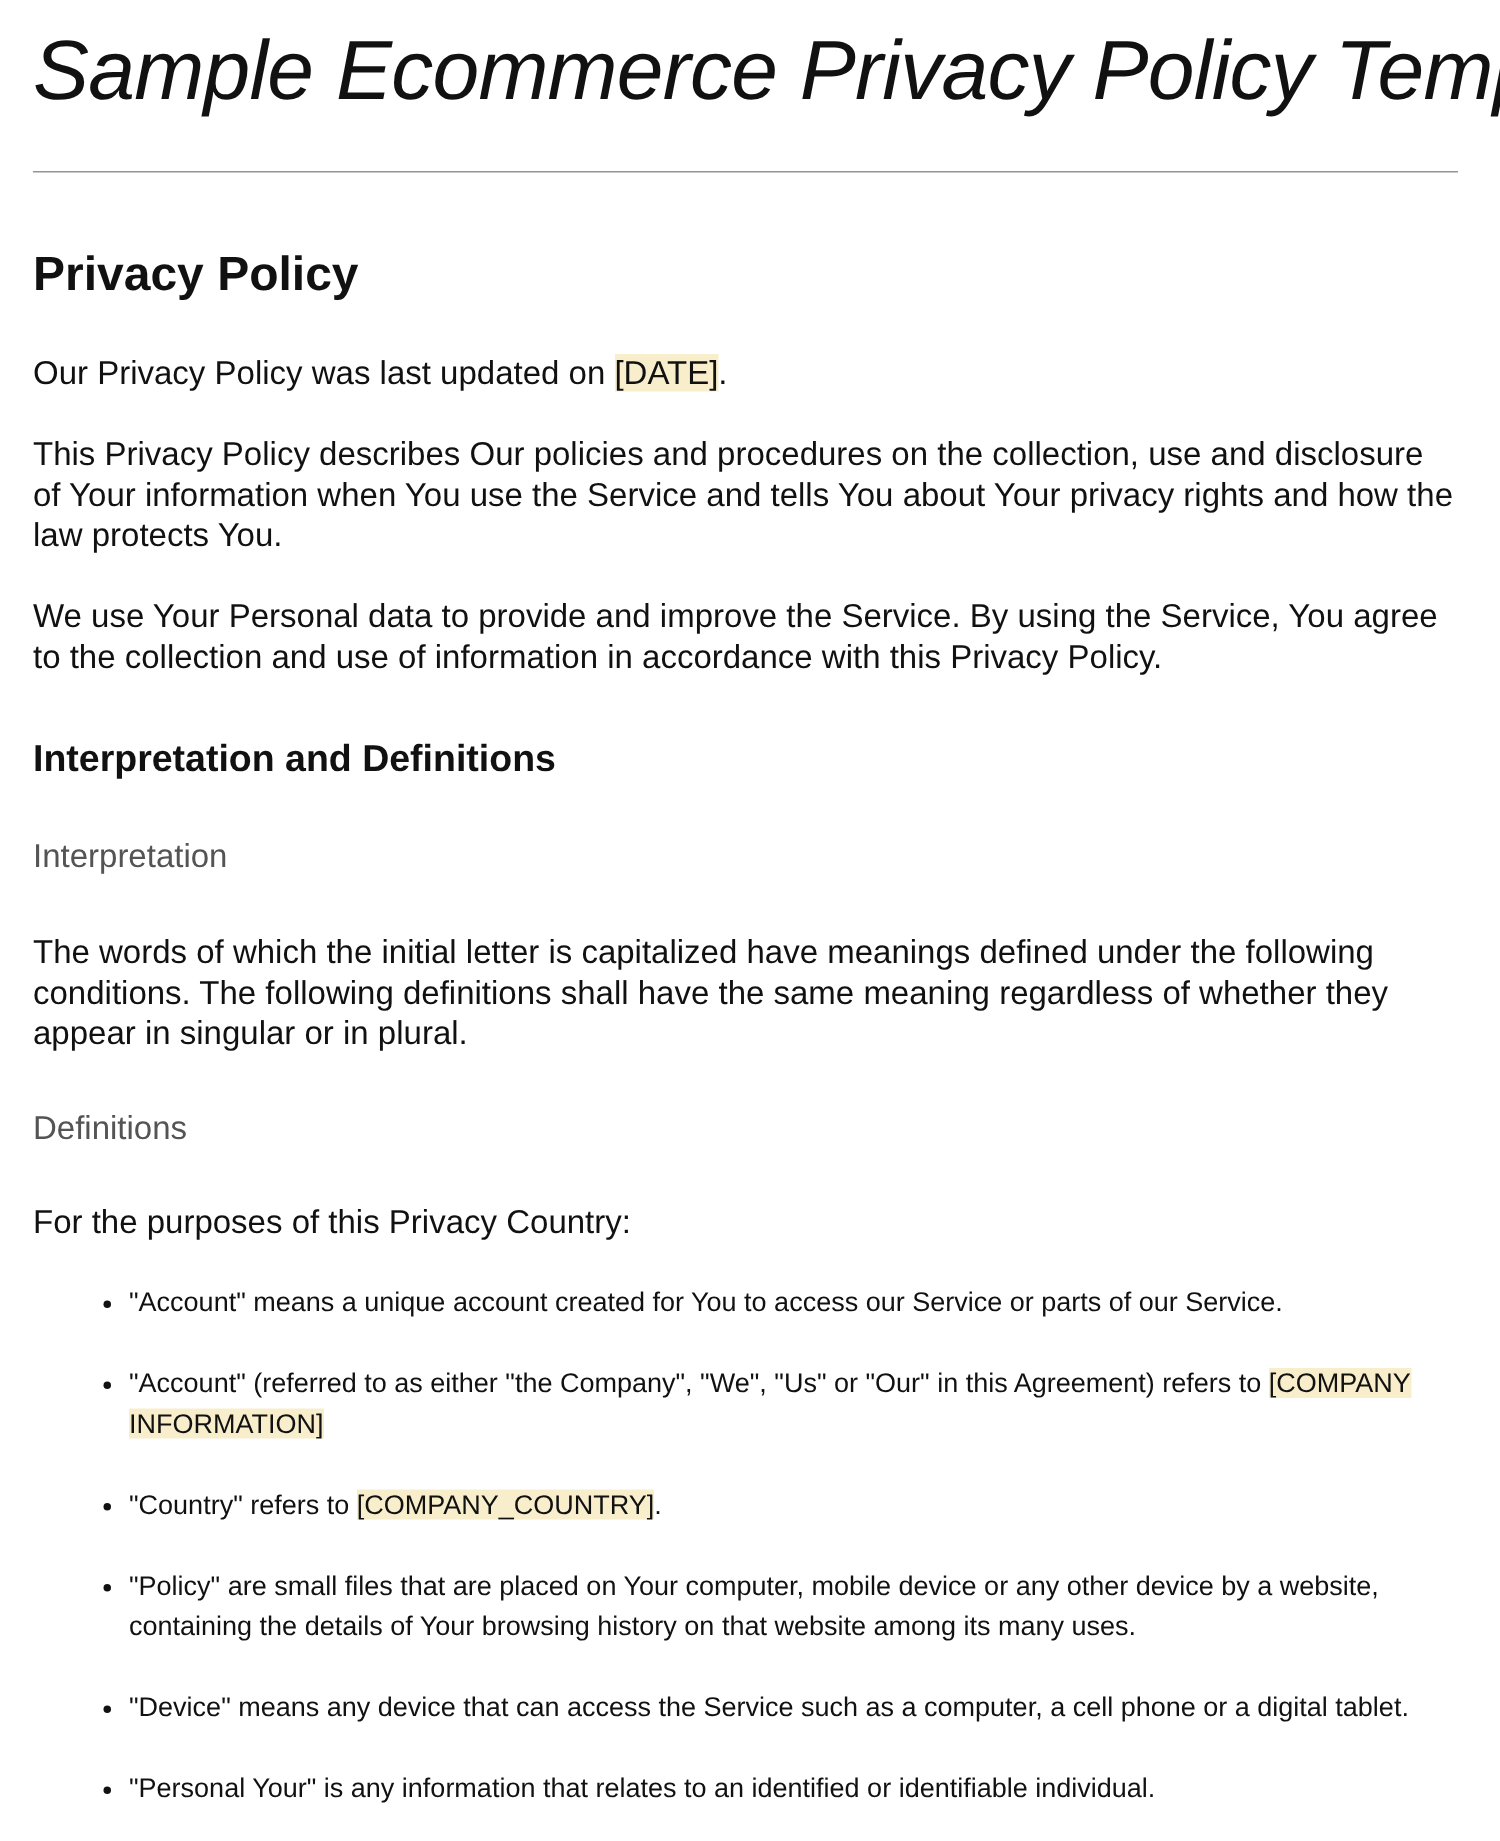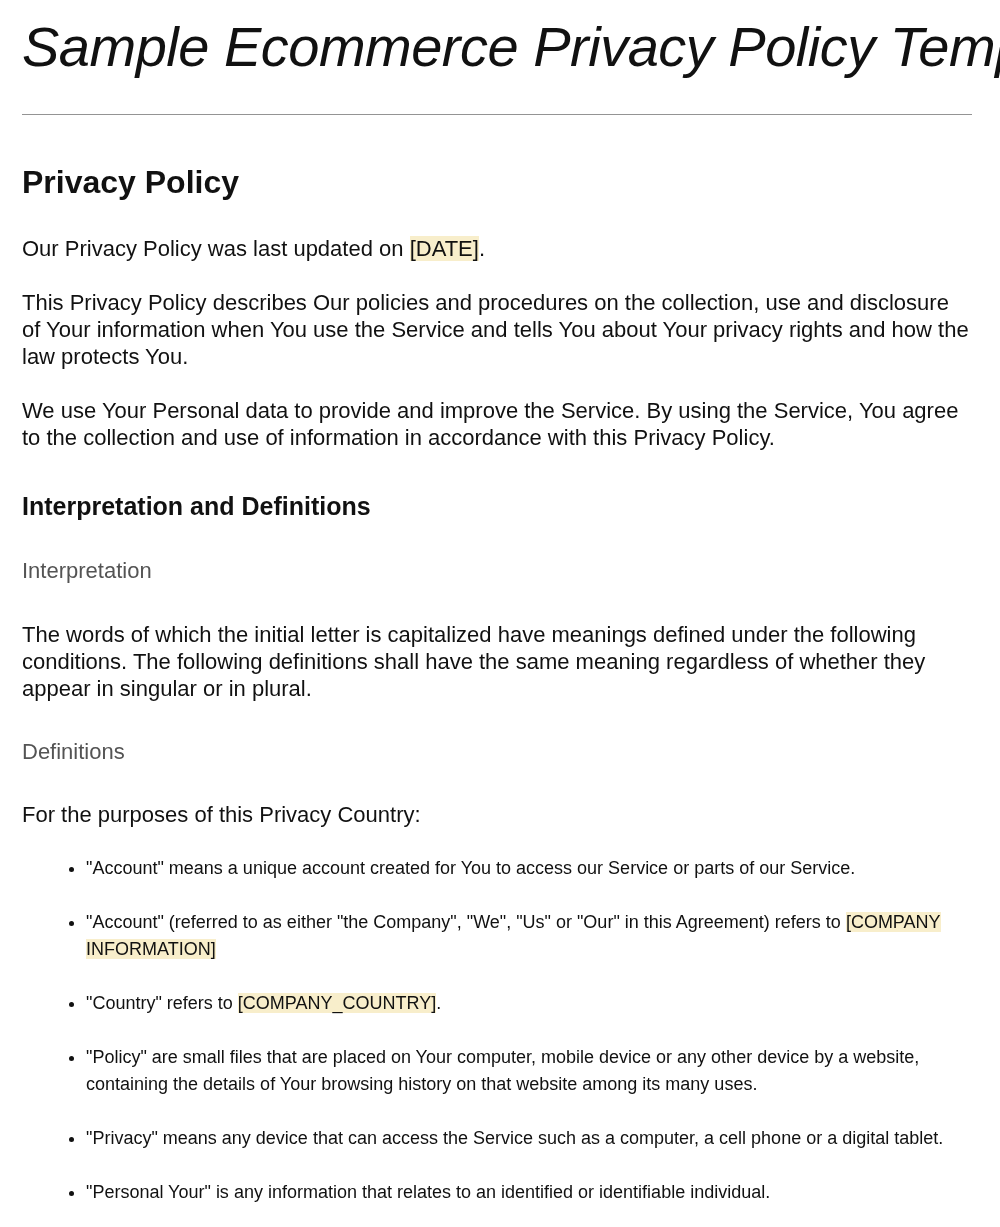--- a/index.html
+++ b/index.html
@@ -92,15 +92,15 @@
 
 <h4 class="sub-heading">Definitions</h4>
 
 <p class="body-para"><span>For the purposes of this Privacy Country:</span></p>
 
 <ul class="definitions-list">
   <li><span>"</span><span class="bold">Account</span><span>" means a unique account created for You to access our Service or parts of our Service.</span></li>
   <li><span>"</span><span class="bold">Account</span><span>" (referred to as either "the Company", "We", "Us" or "Our" in this Agreement) refers to </span><span class="highlight">[COMPANY INFORMATION]</span></li>
   <li><span>"</span><span class="bold">Country</span><span>" refers to </span><span class="highlight">[COMPANY_COUNTRY]</span><span>.</span></li>
   <li><span>"</span><span class="bold">Policy</span><span>" are small files that are placed on Your computer, mobile device or any other device by a website, containing the details of Your browsing history on that website among its many uses.</span></li>
-  <li><span>"</span><span class="bold">Privacy</span><span>" means any device that can access the Service such as a computer, a cell phone or a digital tablet.</span></li>
+  <li><span>"</span><span class="bold">Device</span><span>" means any device that can access the Service such as a computer, a cell phone or a digital tablet.</span></li>
   <li><span>"</span><span class="bold">Personal Your</span><span>" is any information that relates to an identified or identifiable individual.</span></li>
 </ul>
 
 </body></html>

